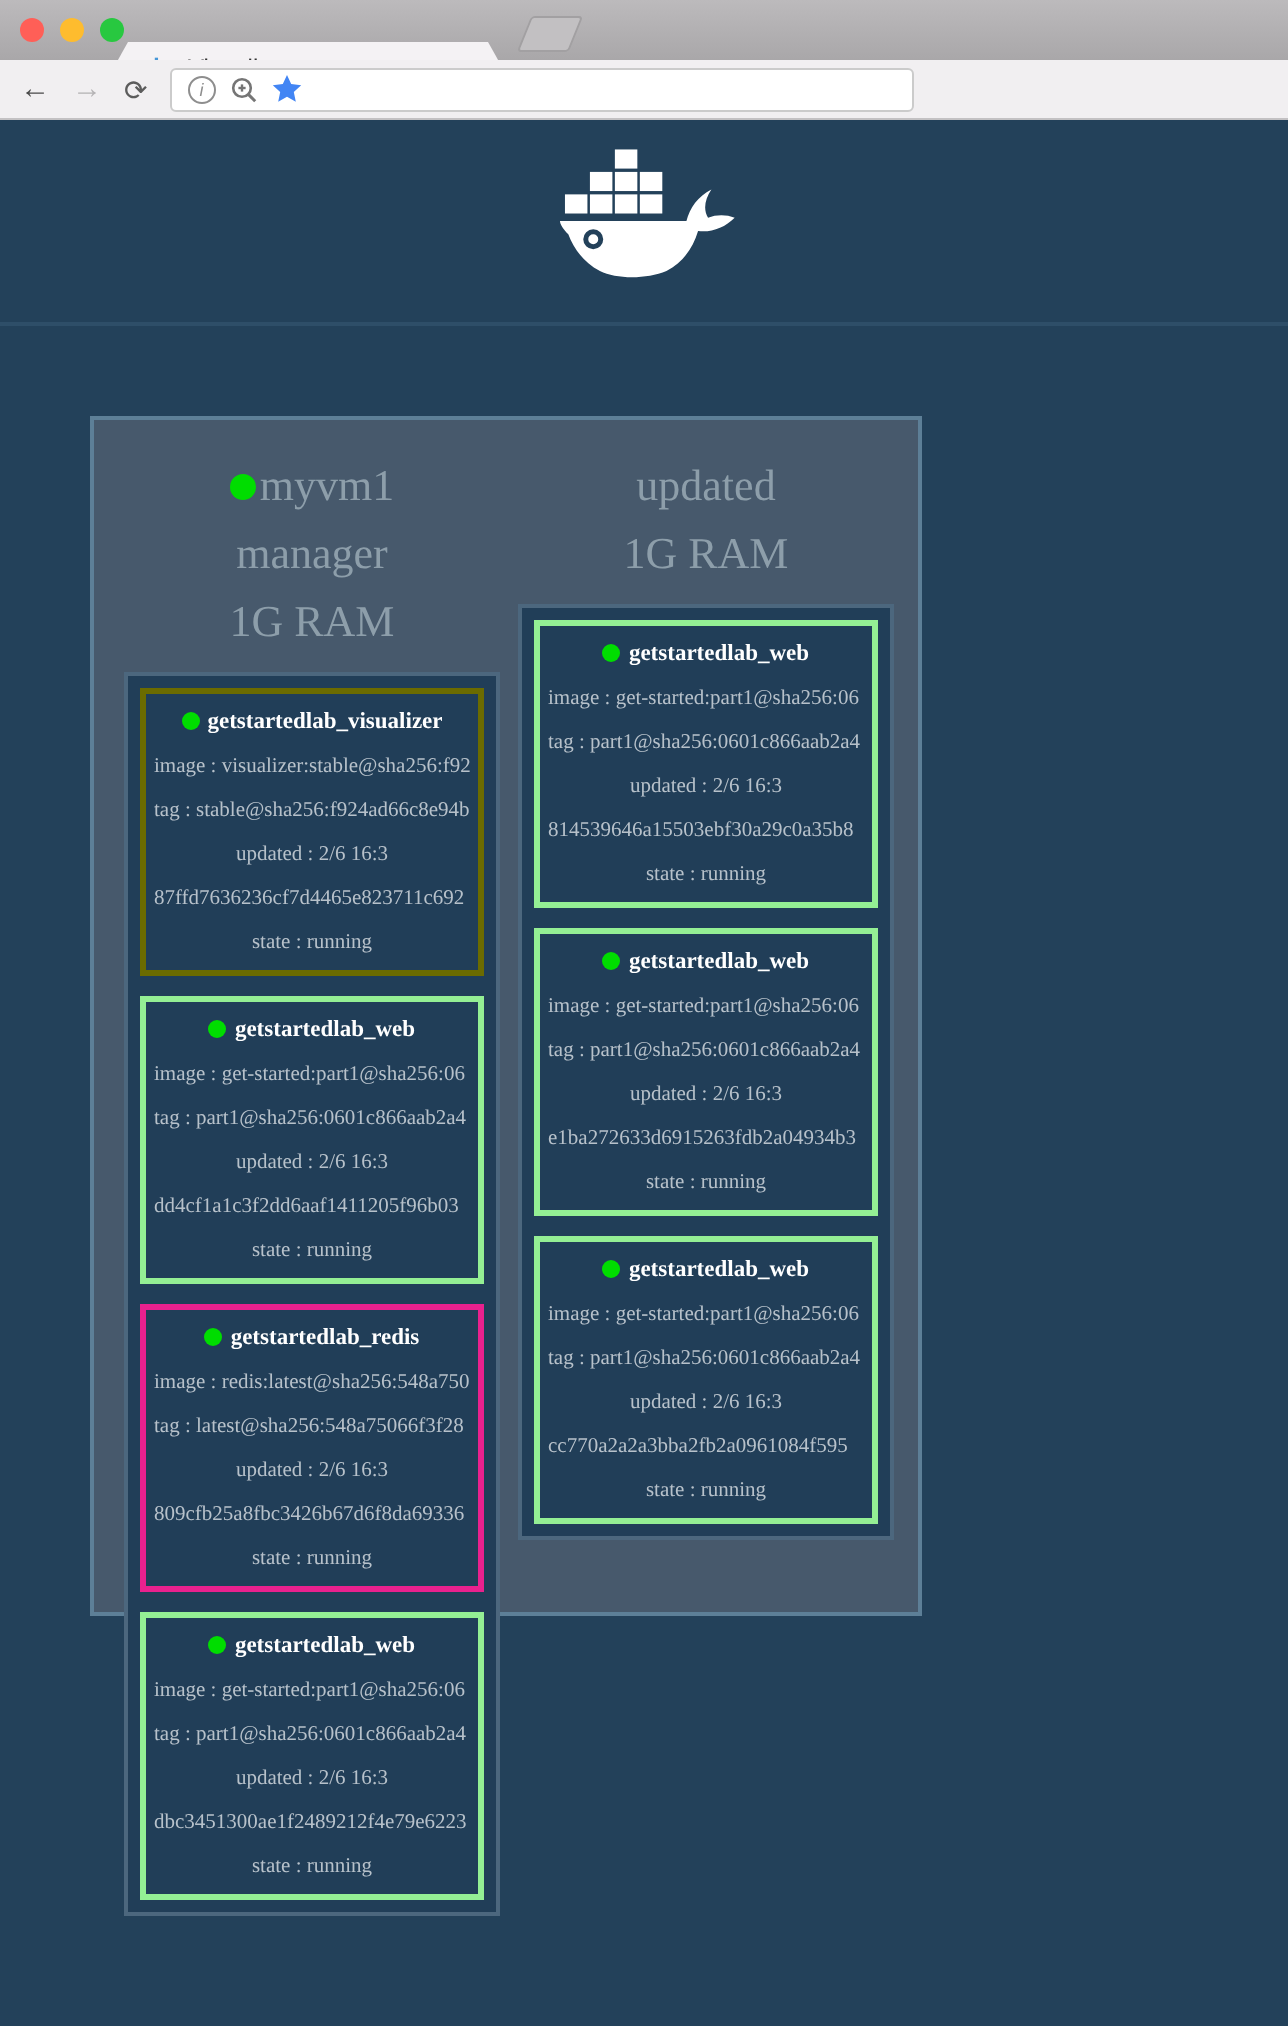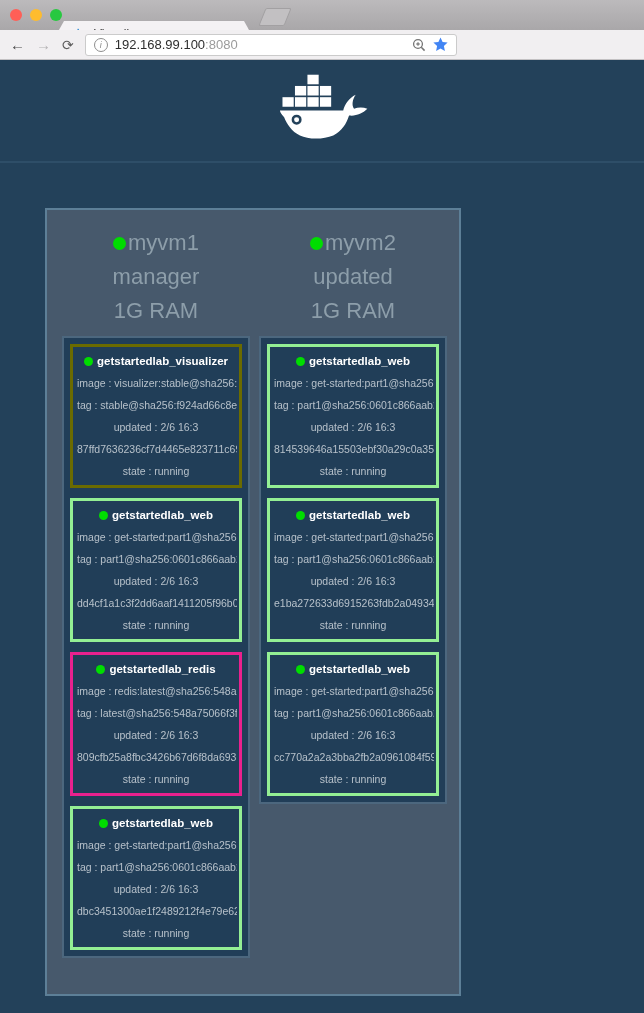--- a/index.html
+++ b/index.html
@@ -29,23 +29,23 @@
           font-size:9px;line-height:12px;text-align:center;font-style:italic;flex:none;}
   .url-text{font-size:13px;white-space:nowrap;overflow:hidden;flex:1;}
   .url-host{color:#2e2e2e;}
   .url-port{color:#9b9b9b;}
   .bar-icon{flex:none;display:block;}
 
   
   .page{position:relative;height:952px;background:#23415a;}
   .docker-header{height:101px;border-bottom:2px solid #2e4e68;
                  display:flex;align-items:center;justify-content:center;}
-  .swarm-panel{position:absolute;left:45px;top:148px;width:416px;height:788px;
+  .swarm-panel{position:absolute;left:45px;top:148px;width:416px;height:600px;
                background:#47596c;border:2px solid #5d7f97;box-sizing:border-box;
-               padding:12px 0 0 15px;}
+               padding:12px 0 0 15px;font-family:Liberation Serif, serif;}
   .nodes-row{display:flex;gap:9px;}
   .node{width:188px;flex:none;}
   .node-header{text-align:center;color:#8d9eaa;font-size:22px;line-height:34px;
                padding:4px 0 8px 0;}
   .dot{display:inline-block;border-radius:50%;background:#00dd00;}
   .node-dot{width:13px;height:13px;margin-right:2px;vertical-align:baseline;}
   .task-dot{width:9px;height:9px;margin-right:4px;vertical-align:-1px;}
   .node-tasks{border:2px solid #4c677e;background:#213e58;padding:6px;
               display:flex;flex-direction:column;gap:10px;box-sizing:border-box;}
   .task{border:3px solid #94ef94;height:144px;box-sizing:border-box;
@@ -83,21 +83,20 @@
     </div>
     <div class="newtab"></div>
   </div>
 
   <div class="toolbar">
     <span class="nav-glyph back">←</span>
     <span class="nav-glyph forward">→</span>
     <span class="nav-glyph refresh">⟳</span>
     <div class="urlbar">
       <span class="info-badge">i</span>
-      <span class="url-text"><span class="url-host">192.168.99.100</span><span class="url-port">:8080</span></span>
       <svg class="bar-icon" width="14" height="14" viewBox="0 0 14 14">
         <circle cx="6" cy="6" r="4.4" fill="none" stroke="#757575" stroke-width="1.3"></circle>
         <line x1="6" y1="4.2" x2="6" y2="7.8" stroke="#757575" stroke-width="1.2"></line>
         <line x1="4.2" y1="6" x2="7.8" y2="6" stroke="#757575" stroke-width="1.2"></line>
         <line x1="9.3" y1="9.3" x2="12.6" y2="12.6" stroke="#757575" stroke-width="1.5"></line>
       </svg>
       <svg class="bar-icon" width="15" height="15" viewBox="0 0 15 15">
         <path fill="#4285f4" d="M7.5 0.5l2.1 4.5 5 .6-3.7 3.4 1 4.9-4.4-2.5-4.4 2.5 1-4.9L.4 5.6l5-.6z"></path>
       </svg>
     </div>
@@ -165,21 +164,20 @@
               <div class="task-line">updated : 2/6 16:3</div>
               <div class="task-line long">dbc3451300ae1f2489212f4e79e6223</div>
               <div class="task-line">state : running</div>
             </div>
 
           </div>
         </div>
 
         <div class="node">
           <div class="node-header">
-            <div><span class="dot node-dot" style="background: rgb(0, 221, 0);"></span><span>myvm2</span></div>
             <div>updated</div>
             <div>1G RAM</div>
           </div>
           <div class="node-tasks">
 
             <div class="task" style="border-color: rgb(148, 239, 148);">
               <div class="task-title"><span class="dot task-dot" style="background: rgb(0, 221, 0);"></span><span>getstartedlab_web</span></div>
               <div class="task-line long">image : get-started:part1@sha256:06</div>
               <div class="task-line long">tag : part1@sha256:0601c866aab2a4</div>
               <div class="task-line">updated : 2/6 16:3</div>

